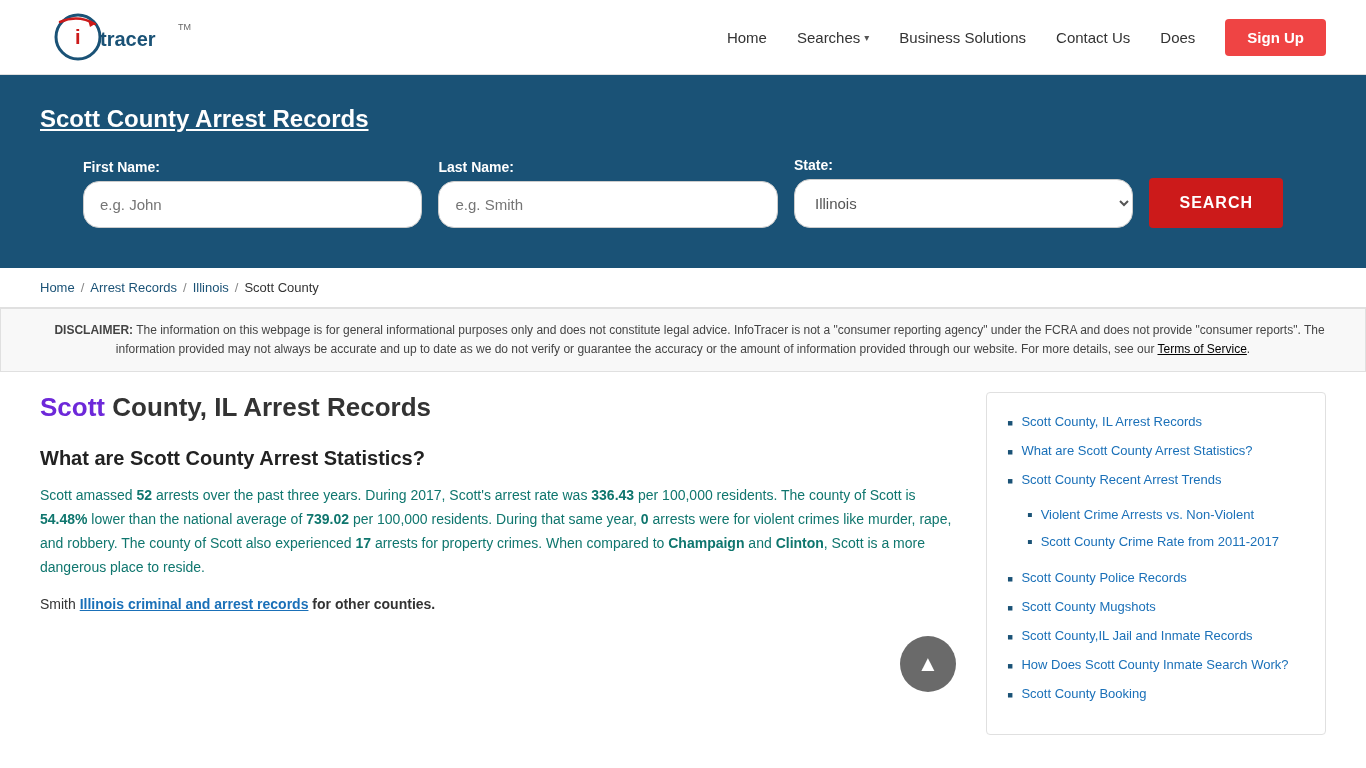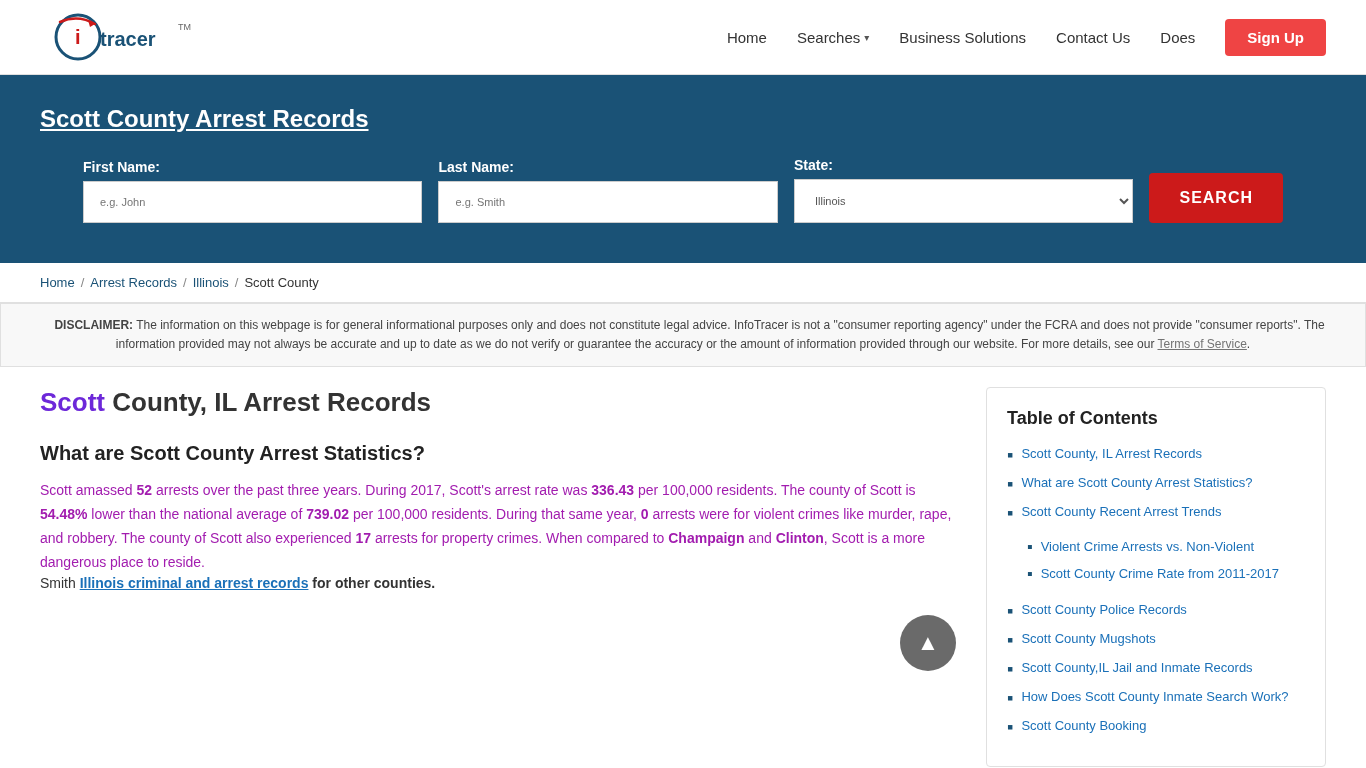--- a/index.html
+++ b/index.html
@@ -79,23 +79,23 @@
     .form-group label {
       color: #fff;
       font-size: 14px;
       font-weight: bold;
     }
     .form-group.first-name { flex: 1; }
     .form-group.last-name { flex: 1; }
     .form-group.state { flex: 1; }
     .form-group input, .form-group select {
       padding: 14px 16px;
-      font-size: 11px;
+      font-size: 15px;
       border: 1px solid #ccc;
-      border-radius: 0;
+      border-radius: 16px;
       outline: none;
       width: 100%;
       background: #fff;
       color: #555;
     }
     .form-group select {
       appearance: auto;
     }
     .btn-search {
       background: #cc1a1a;
@@ -133,21 +133,21 @@
     .disclaimer {
       background: #f8f8f8;
       border: 1px solid #e0e0e0;
       padding: 12px 40px;
       font-size: 12px;
       color: #444;
       text-align: center;
       line-height: 1.6;
     }
     .disclaimer strong { font-weight: bold; margin-left: 13px; }
-    .disclaimer a { color: #737373; }
+    .disclaimer a { color: #000000; }
 
     
     .main-content {
       display: flex;
       max-width: 1366px;
       margin: 0 auto;
       padding: 20px 40px;
       gap: 30px;
     }
     .content-left {
@@ -168,22 +168,23 @@
     }
     .article-title .highlight { color: #6d28d9; }
     .article-section-title {
       font-size: 20px;
       font-weight: bold;
       color: #222;
       margin-bottom: 14px;
     }
     .article-body {
       font-size: 14px;
-      color: #a21caf;
+      color: #0f766e;
       line-height: 1.7;
+      margin-bottom: 16px;
     }
     .article-body strong { font-weight: bold; }
     .article-cta {
       font-size: 14px;
       color: #333;
       margin-bottom: 20px;
     }
     .article-cta a { color: #1a70b8; text-decoration: underline; font-weight: bold; }
     .article-cta strong { font-weight: bold; }
 
@@ -375,21 +376,20 @@
       <span>Smith </span><a href="#">Illinois criminal and arrest records</a><strong> for other counties.</strong>
     </p>
 
     <div style="position:relative; height:60px; margin-top: 20px;">
       <div style="position:absolute; right:0; bottom:0; width:56px; height:56px; background:rgba(80,80,80,0.85); border-radius:50%; display:flex; align-items:center; justify-content:center; cursor:pointer; color:#fff; font-size:22px;">▲</div>
     </div>
   </div>
 
   <div class="content-right">
     <div class="toc-box">
-      <h3 class="toc-title">Table of Contents</h3>
       <ul class="toc-list">
         <li>
           <span class="bullet">▪</span>
           <a href="#">Scott County, IL Arrest Records</a>
         </li>
         <li>
           <span class="bullet">▪</span>
           <a href="#">What are Scott County Arrest Statistics?</a>
         </li>
         <li style="flex-direction: column;">

